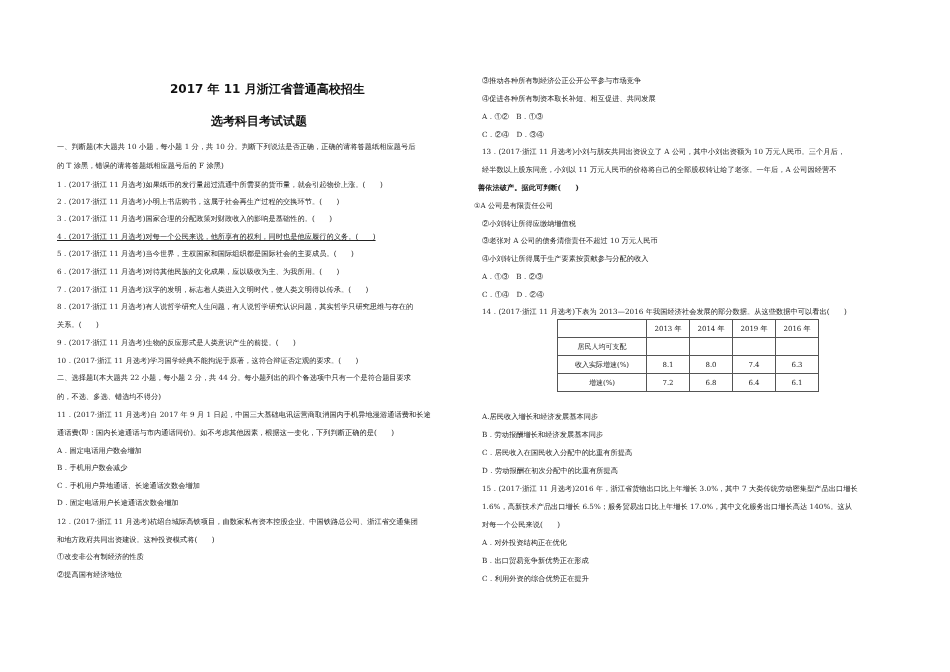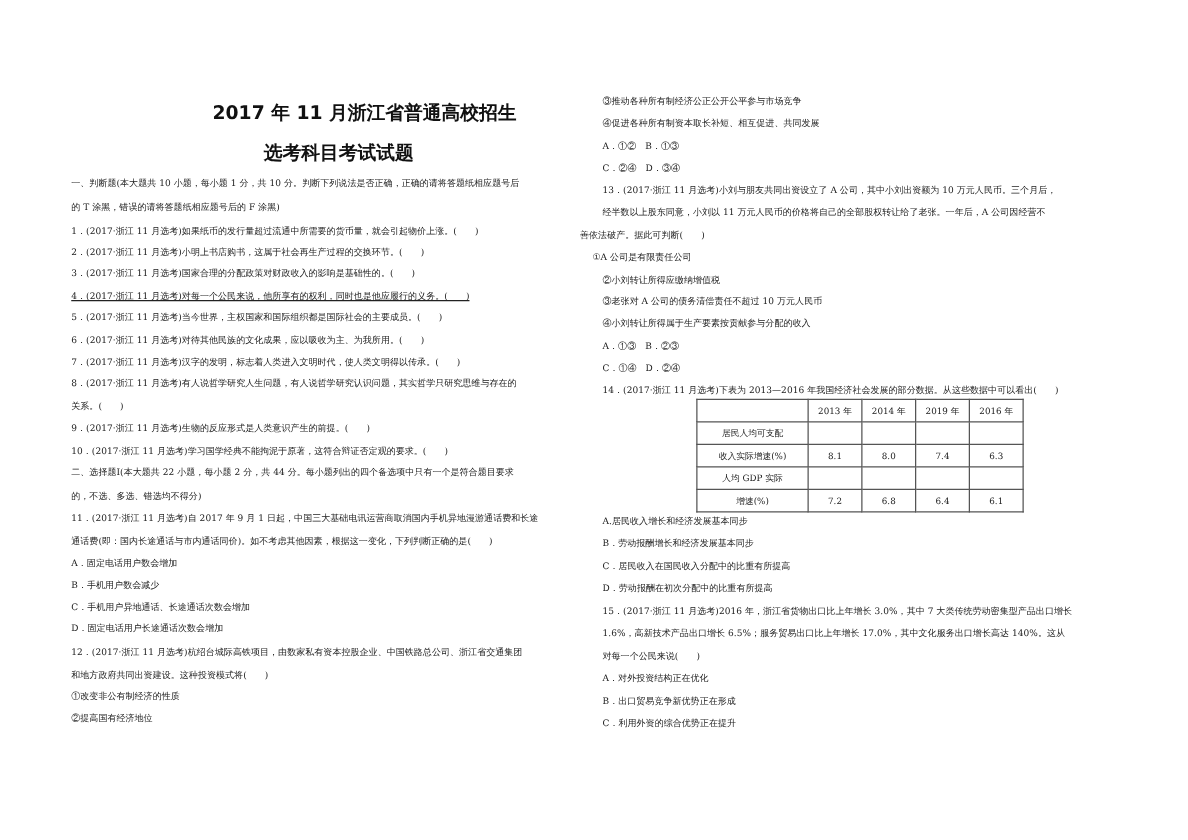--- a/index.html
+++ b/index.html
@@ -5,21 +5,21 @@
   html, body { margin: 0; padding: 0; background: #ffffff; }
   body {
     width: 950px; height: 672px; position: relative; overflow: hidden;
     font-family: "DejaVu Serif", "Liberation Serif", serif;
     color: #1a1a1a;
   }
   .page { position: absolute; left: 0; top: 0; width: 950px; height: 672px; background: #fff; }
 
   .title {
     position: absolute; font-family: "DejaVu Sans", "Liberation Sans", sans-serif;
-    font-weight: bold; font-size: 15px; color: #111; white-space: nowrap;
+    font-weight: bold; font-size: 12px; color: #111; white-space: nowrap;
   }
   .line {
     position: absolute; font-size: 7.2px; line-height: 10px; white-space: nowrap; color: #222;
     letter-spacing: 0.05px;
   }
   table.data {
     position: absolute; left: 557px; top: 319px; border-collapse: collapse;
     font-size: 7px; color: #222;
   }
   table.data td {
@@ -69,21 +69,21 @@
   </div>
 
   <div>
     <div class="line" style="left:482px; top:76px;">③推动各种所有制经济公正公开公平参与市场竞争</div>
     <div class="line" style="left:482px; top:94px;">④促进各种所有制资本取长补短、相互促进、共同发展</div>
     <div class="line" style="left:482px; top:112px;">A．①②　B．①③</div>
     <div class="line" style="left:482px; top:130px;">C．②④　D．③④</div>
 
     <div class="line" style="left:482px; top:147px;">13．(2017·浙江 11 月选考)小刘与朋友共同出资设立了 A 公司，其中小刘出资额为 10 万元人民币。三个月后，</div>
     <div class="line" style="left:482px; top:165px;">经半数以上股东同意，小刘以 11 万元人民币的价格将自己的全部股权转让给了老张。一年后，A 公司因经营不</div>
-    <div class="line" style="left:464px; top:183px;">善依法破产。据此可判断(　　)</div>
+    <div class="line" style="left:478px; top:183px;font-weight:bold;">善依法破产。据此可判断(　　)</div>
     <div class="line" style="left:460px; top:201px;margin-left:14px;">①A 公司是有限责任公司</div>
     <div class="line" style="left:482px; top:219px;">②小刘转让所得应缴纳增值税</div>
     <div class="line" style="left:482px; top:236px;">③老张对 A 公司的债务清偿责任不超过 10 万元人民币</div>
     <div class="line" style="left:482px; top:254px;">④小刘转让所得属于生产要素按贡献参与分配的收入</div>
     <div class="line" style="left:482px; top:272px;">A．①③　B．②③</div>
     <div class="line" style="left:482px; top:290px;">C．①④　D．②④</div>
 
     <div class="line" style="left:482px; top:307px;">14．(2017·浙江 11 月选考)下表为 2013—2016 年我国经济社会发展的部分数据。从这些数据中可以看出(　　)</div>
 
     <table class="data">
@@ -103,27 +103,20 @@
         <td class="cell"></td>
       </tr>
       <tr>
         <td class="rowhead">收入实际增速(%)</td>
         <td class="cell">8.1</td>
         <td class="cell">8.0</td>
         <td class="cell">7.4</td>
         <td class="cell">6.3</td>
       </tr>
       <tr>
-        <td class="rowhead">人均 GDP 实际</td>
-        <td class="cell"></td>
-        <td class="cell"></td>
-        <td class="cell"></td>
-        <td class="cell"></td>
-      </tr>
-      <tr>
         <td class="rowhead">增速(%)</td>
         <td class="cell">7.2</td>
         <td class="cell">6.8</td>
         <td class="cell">6.4</td>
         <td class="cell">6.1</td>
       </tr>
     </tbody>
       </table>
 
     <div class="line" style="left:482px; top:412px;">A.居民收入增长和经济发展基本同步</div>

